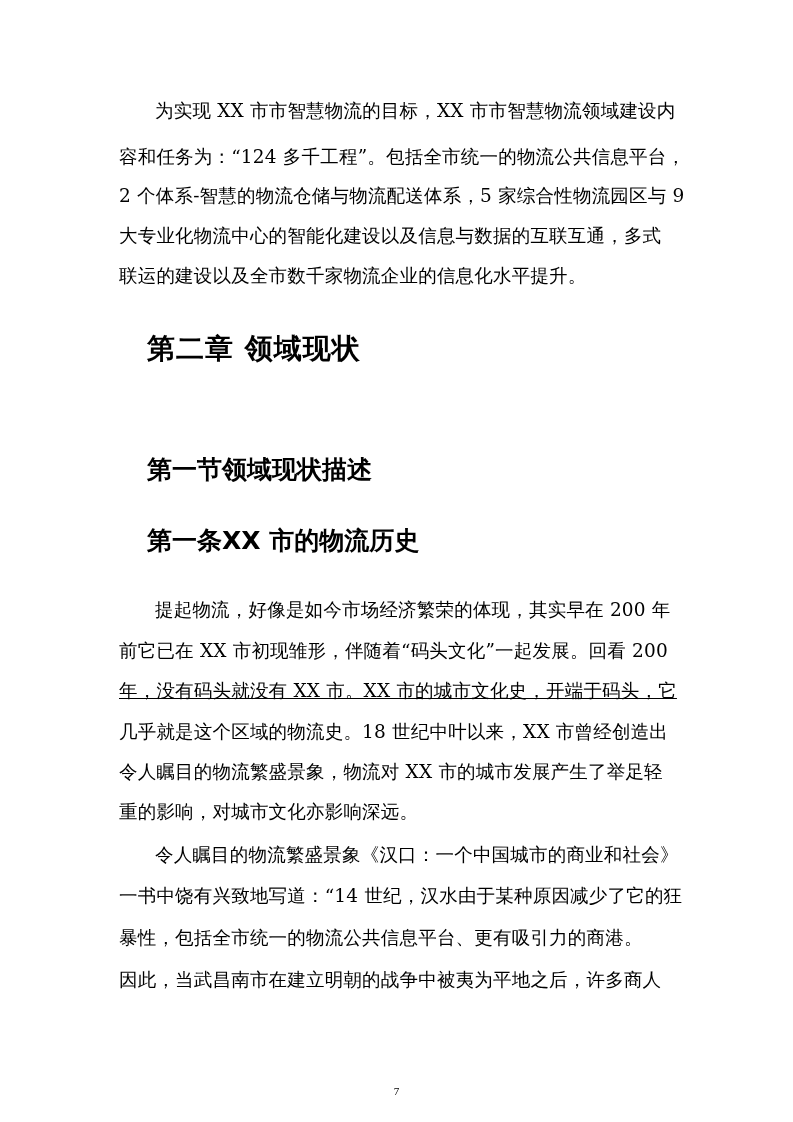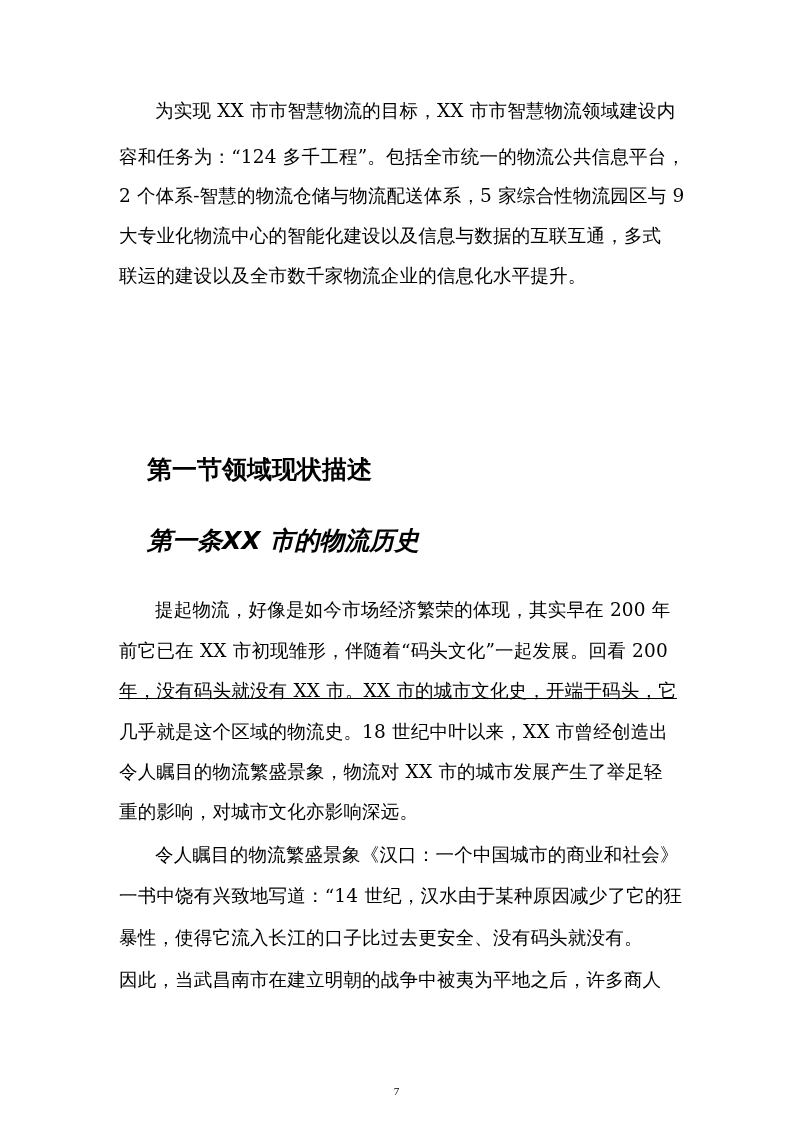--- a/index.html
+++ b/index.html
@@ -45,21 +45,21 @@
     .section, .article {
       position: absolute;
       left: 147px;
       font-family: "DejaVu Sans", "Liberation Sans", sans-serif;
       font-weight: bold;
       font-size: 25px;
       line-height: 22px;
       white-space: nowrap;
     }
     .section { top: 459px; }
-    .article { top: 530px; font-style: italic; }
+    .article { top: 530px; }
     .page-number {
       position: absolute;
       left: 0;
       width: 793px;
       top: 1085px;
       text-align: center;
       font-family: "Liberation Serif", serif;
       font-size: 11px;
       line-height: 12px;
     }
@@ -70,35 +70,36 @@
 <div class="page">
 
   <div>
     <div class="line indent" style="top:101px;">为实现 XX 市市智慧物流的目标，XX 市市智慧物流领域建设内</div>
     <div class="line" style="top:147px;">容和任务为：“124 多千工程”。包括全市统一的物流公共信息平台，</div>
     <div class="line" style="top:186px;">2 个体系-智慧的物流仓储与物流配送体系，5 家综合性物流园区与 9</div>
     <div class="line" style="top:226px;">大专业化物流中心的智能化建设以及信息与数据的互联互通，多式</div>
     <div class="line" style="top:266px;">联运的建设以及全市数千家物流企业的信息化水平提升。</div>
   </div>
 
+  <div class="chapter">第二章  领域现状</div>
 
   <div class="section">第一节领域现状描述</div>
 
   <div class="article">第一条XX 市的物流历史</div>
 
   <div>
     <div class="line indent" style="top:600px;text-align:right;">提起物流，好像是如今市场经济繁荣的体现，其实早在 200 年</div>
     <div class="line" style="top:641px;">前它已在 XX 市初现雏形，伴随着“码头文化”一起发展。回看 200</div>
     <div class="line" style="top:681px;text-decoration:underline;">年，没有码头就没有 XX 市。XX 市的城市文化史，开端于码头，它</div>
     <div class="line" style="top:722px;">几乎就是这个区域的物流史。18 世纪中叶以来，XX 市曾经创造出</div>
     <div class="line" style="top:762px;">令人瞩目的物流繁盛景象，物流对 XX 市的城市发展产生了举足轻</div>
     <div class="line" style="top:802px;">重的影响，对城市文化亦影响深远。</div>
   </div>
 
   <div>
     <div class="line indent" style="top:845px;">令人瞩目的物流繁盛景象《汉口：一个中国城市的商业和社会》</div>
     <div class="line" style="top:886px;">一书中饶有兴致地写道：“14 世纪，汉水由于某种原因减少了它的狂</div>
-    <div class="line" style="top:928px;">暴性，使得它流入长江的口子比过去更安全、没有码头就没有。</div>
+    <div class="line" style="top:928px;">暴性，包括全市统一的物流公共信息平台、更有吸引力的商港。</div>
     <div class="line" style="top:970px;">因此，当武昌南市在建立明朝的战争中被夷为平地之后，许多商人</div>
   </div>
 
   <div class="page-number">7</div>
 </div>
 
 </body></html>

